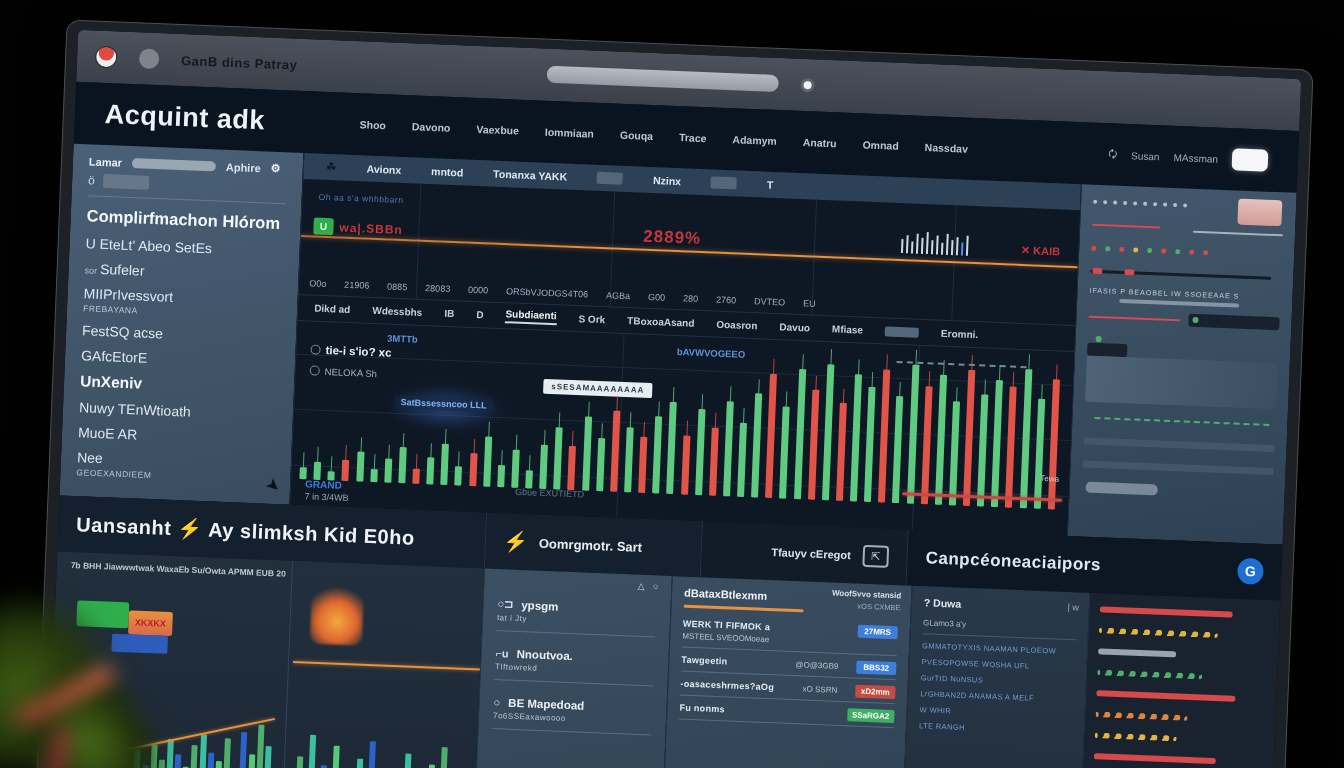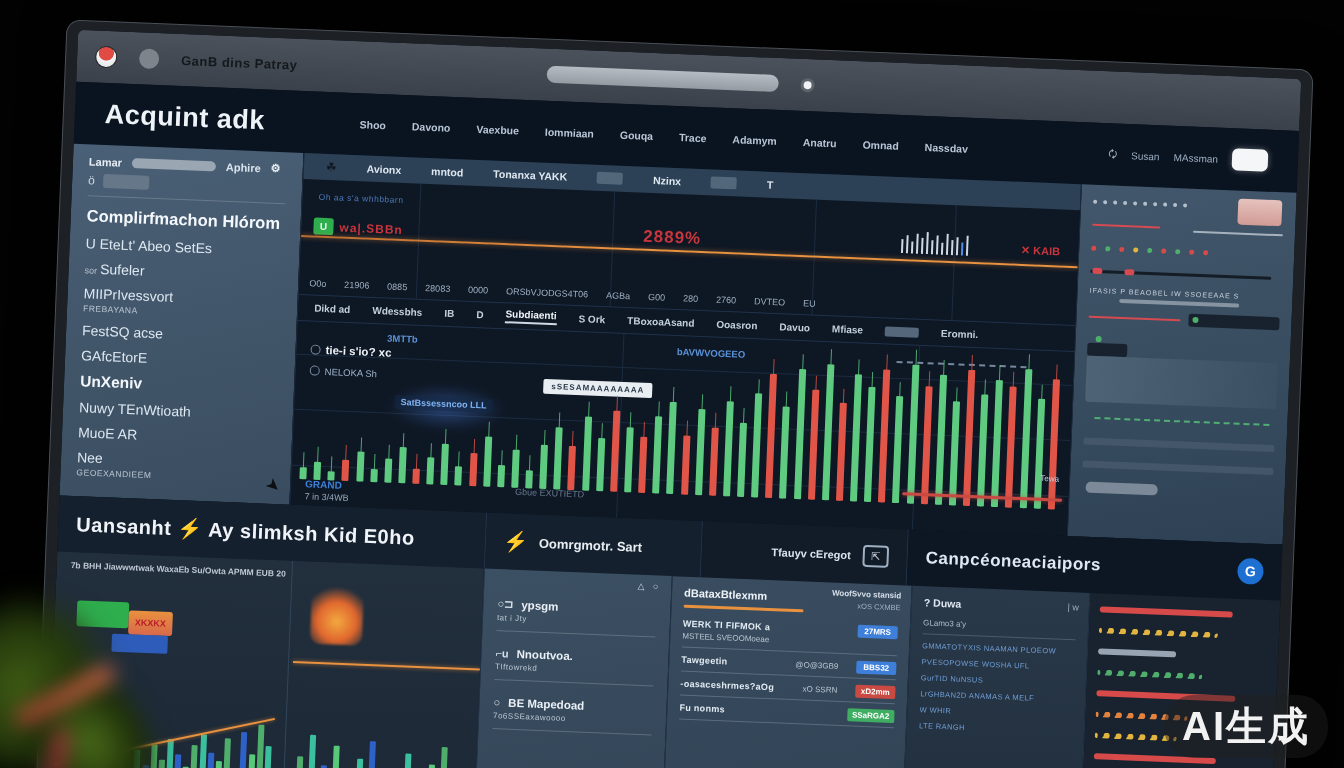--- a/index.html
+++ b/index.html
@@ -694,14 +694,13 @@
               <div class="tk-row">
                 <div class="tk-bar" style="width: 72%; background: rgb(214, 74, 74); color: rgb(214, 74, 74);"></div>
               </div>
             </div>
         </div>
       </div>
 
     </div>
   </div>
 
-  <div class="watermark">AI生成</div>
 </div>
 
 </body></html>

